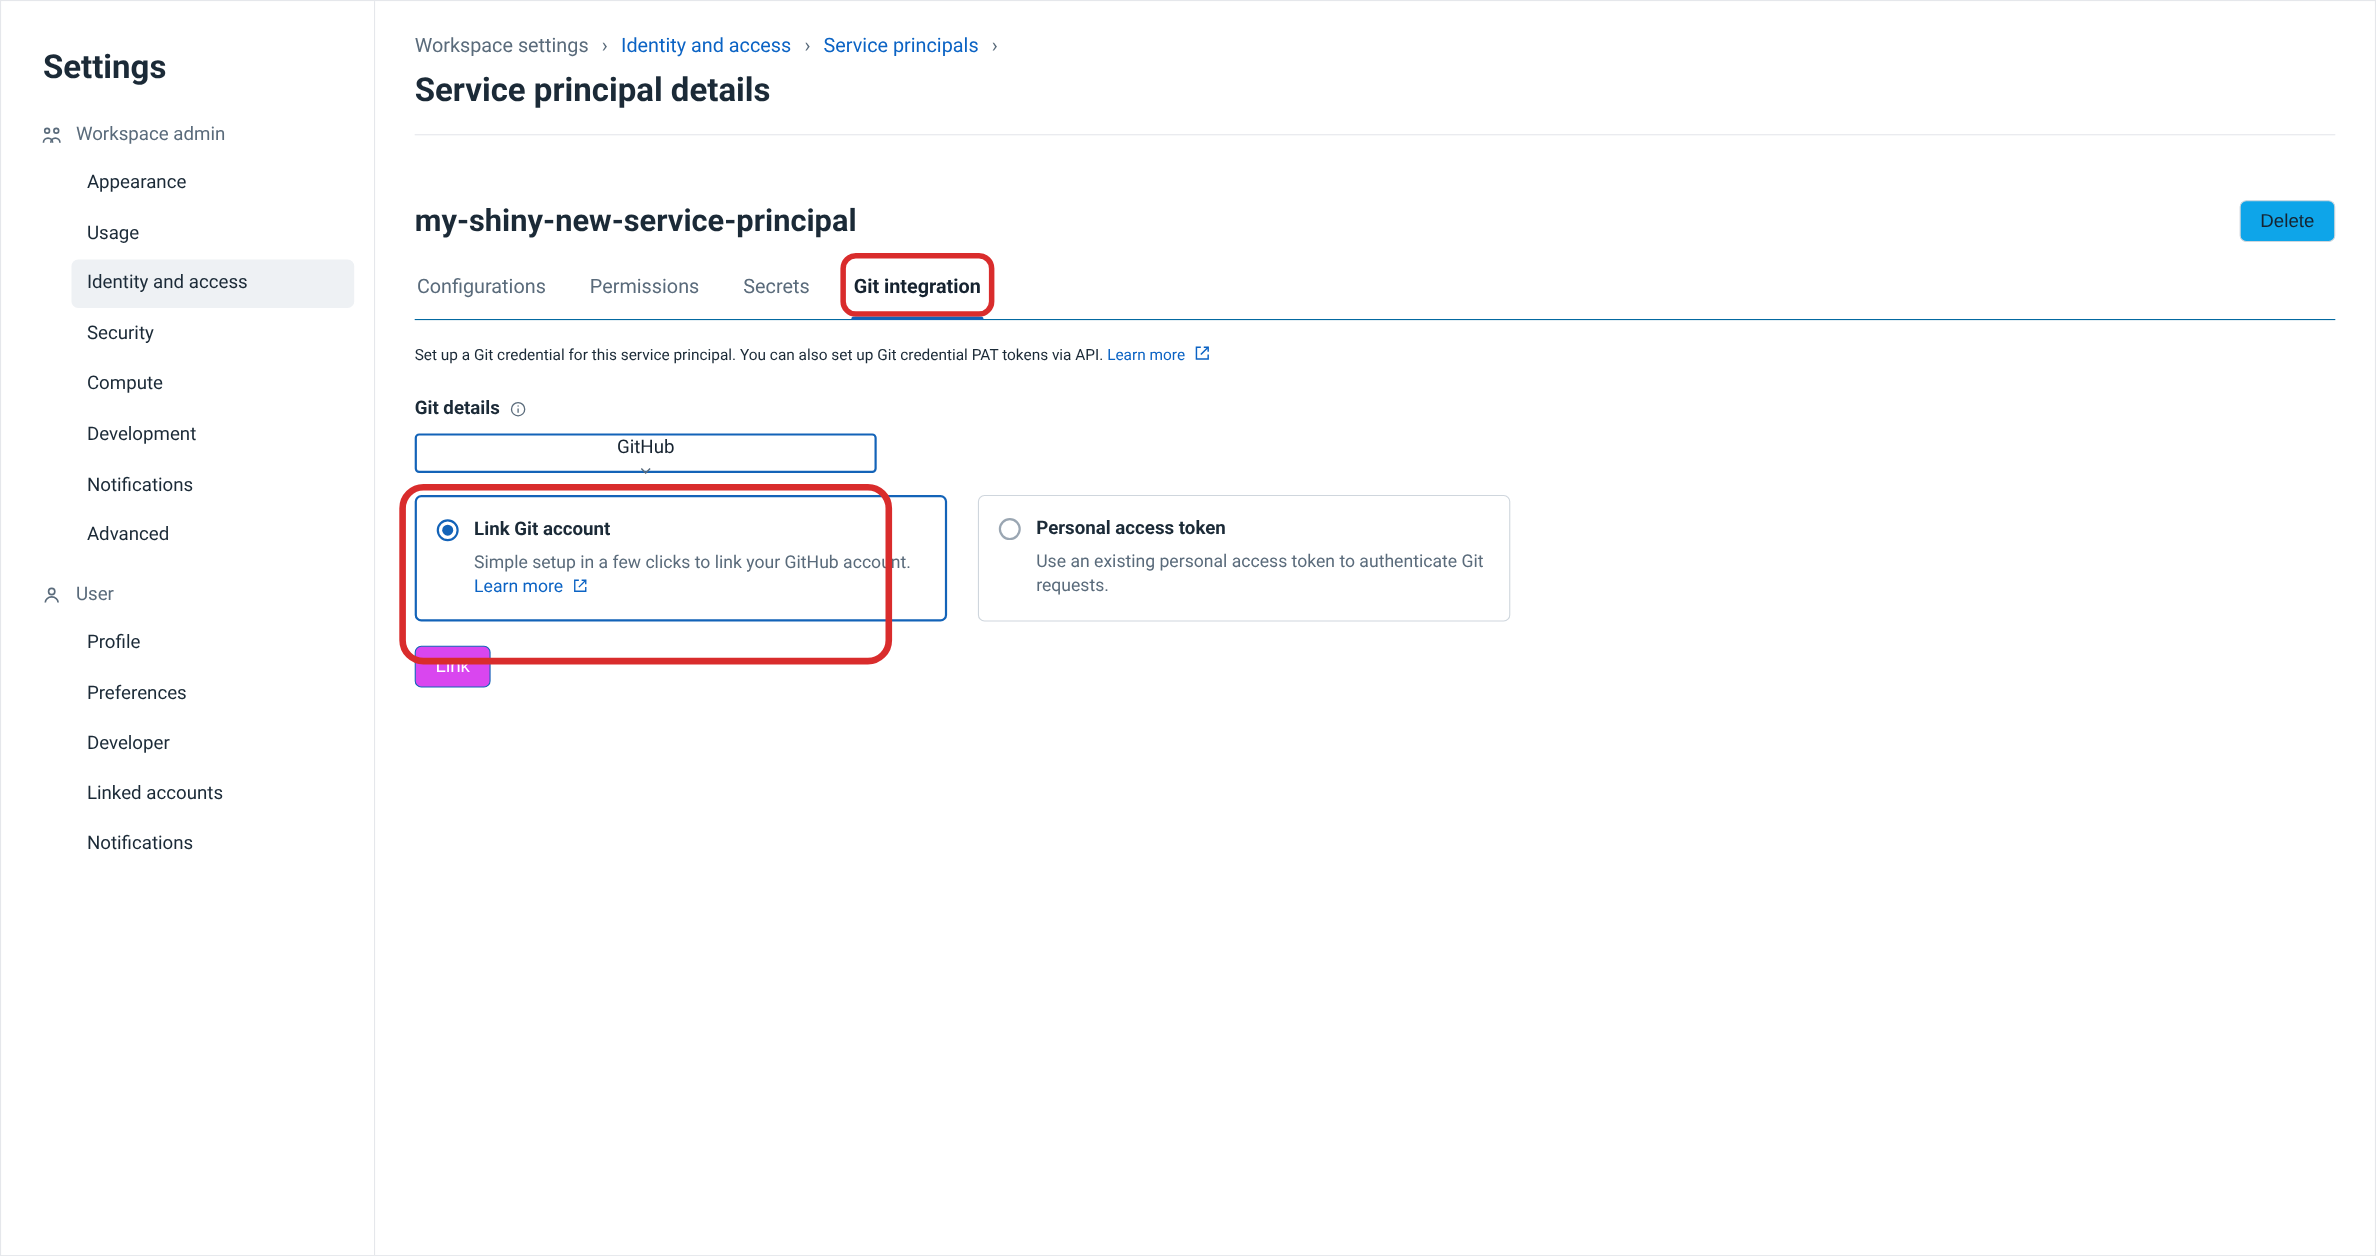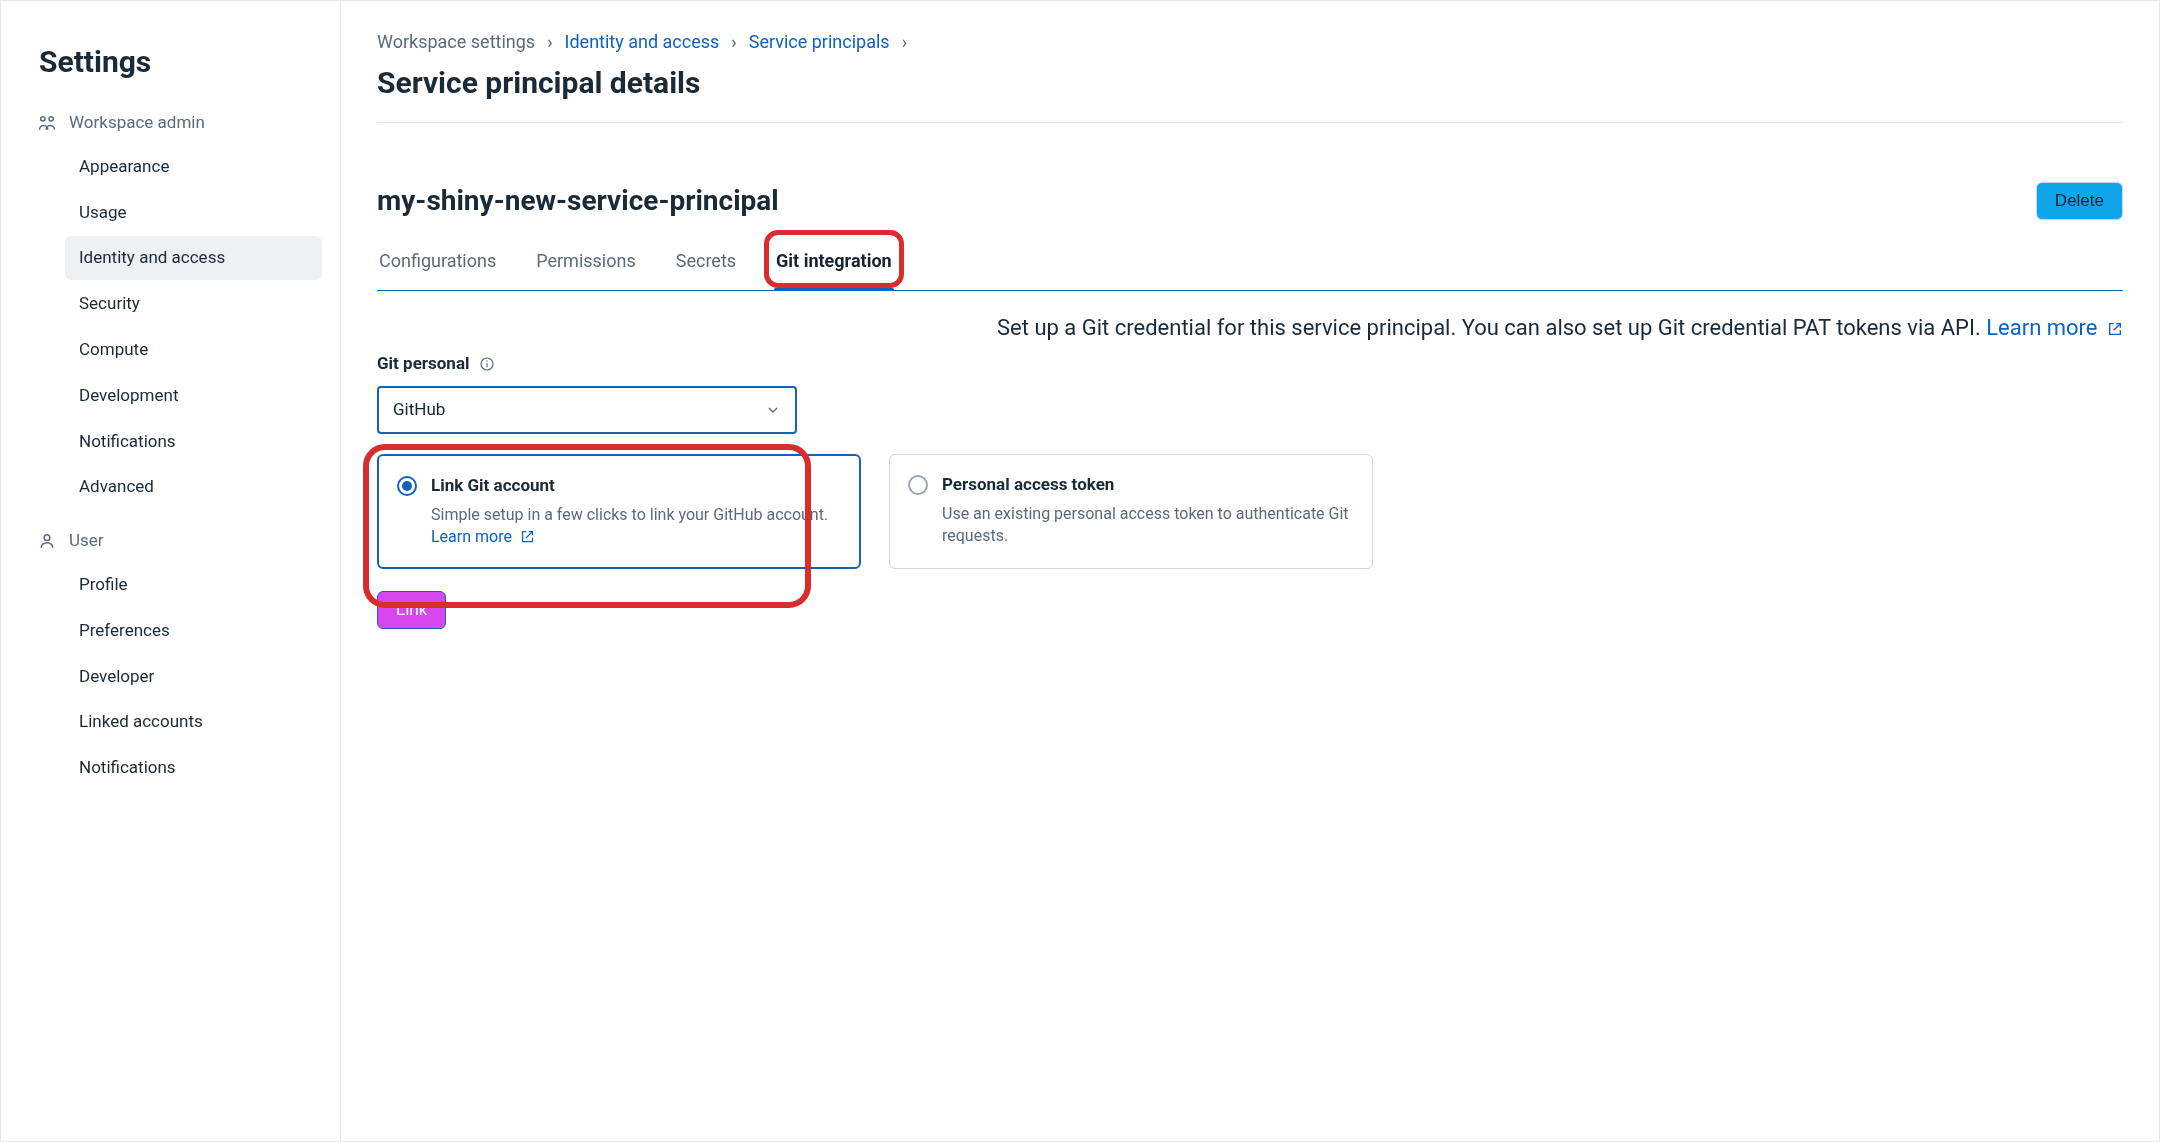--- a/index.html
+++ b/index.html
@@ -84,32 +84,33 @@
   }
   .tab.active { color:#162330; font-weight:700; }
   .tab.active::after {
     content:""; position:absolute; left:0; right:0; bottom:-1px; height:3px; background:#1363b8; border-radius:2px;
   }
   
   .tab-annot {
     position:absolute; inset:-8px -10px 2px -10px; border:5px solid #d92c2c; border-radius:14px; pointer-events:none;
   }
   
-  .desc { margin: 22px 0 9px 0; font-size:22px; color:#1b2a37;text-align:right; }
+  .desc { margin: 22px 0 27px 0; font-size:14px; color:#1b2a37; }
   .link { color:#0b63c4; cursor:pointer; }
   .ext-icon { display:inline-block; vertical-align:-2px; margin-left:4px; }
   
   .field-label { font-weight:700; font-size:17px; display:flex; align-items:center; gap:8px; margin-bottom:10px;}
   .info-icon { width:18px; height:18px; color:#5a6b7b; display:inline-flex; align-items:center; justify-content:center;}
   
   .select {
-    width: 420px; height: 48px; border:2px solid #1363b8; border-radius:4px;
+    width: 420px; height: 36px; border:2px solid #1363b8; border-radius:4px;
     display:flex; align-items:center; justify-content:space-between;
     padding: 0 14px; color:#162330; font-size:17px; cursor:pointer; background:#fff;
     position:relative;
+    flex-direction:column;
   }
   .select .chev { color:#5a6b7b; }
   
   .options { display:flex; gap: 28px; margin-top: 20px; position:relative; }
   .option-card {
     width: 484px; border:1px solid #cfd6dd; border-radius:6px; padding: 18px 20px 18px 18px;
     display:flex; gap:14px; cursor:pointer; background:#fff;
   }
   .option-card.selected { border:2px solid #1363b8; }
   .radio {
@@ -216,21 +217,21 @@
           <svg width="16" height="16" viewBox="0 0 24 24" fill="none" stroke="#0b63c4" stroke-width="2">
             <path d="M14 4h6v6"></path>
               <path d="M20 4L10 14"></path>
               <path d="M20 14v6H4V4h6"></path>
           </svg>
         </span>
       </a>
     </p>
 
     <div class="field-label">
-      <span>Git personal</span>
+      <span>Git details</span>
       <span class="info-icon">
         <svg width="16" height="16" viewBox="0 0 24 24" fill="none" stroke="currentColor" stroke-width="1.8">
           <circle cx="12" cy="12" r="9"></circle>
             <line x1="12" y1="11" x2="12" y2="17"></line>
             <circle cx="12" cy="7.5" r="1" fill="currentColor" stroke="none"></circle>
         </svg>
       </span>
     </div>
     <div class="select">
       <span>GitHub</span>

